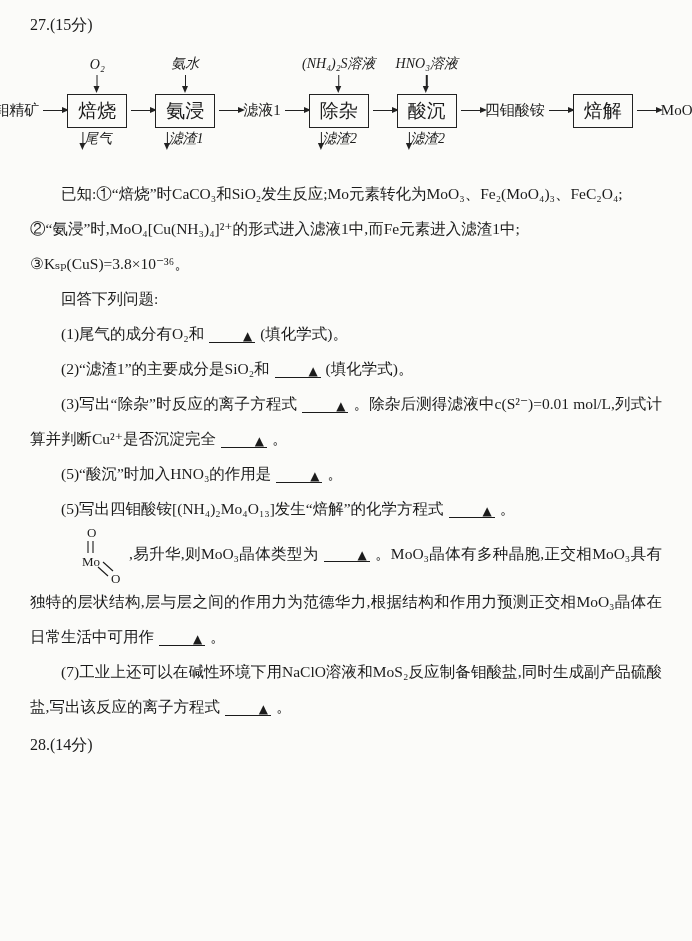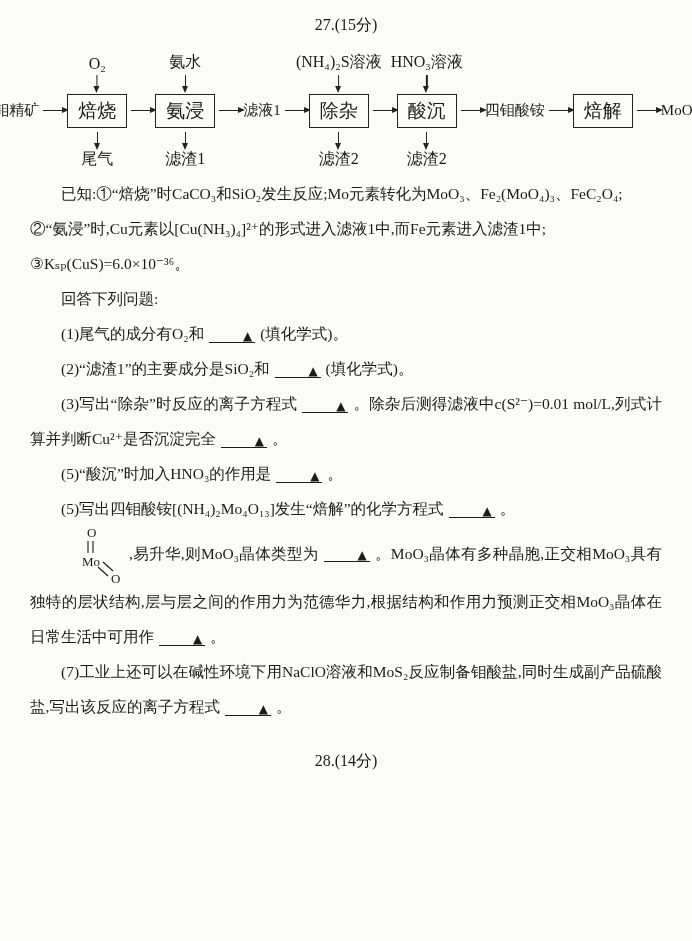--- a/index.html
+++ b/index.html
@@ -18,30 +18,29 @@
     box-sizing: border-box;
     width: 692px;
     height: 941px;
     padding: 8px 30px 0 30px;
     background: #fbfbf9;
   }
   .qnum {
     font-size: 16px;
     line-height: 34px;
     margin: 0;
-    text-align: center;
   }
   .para {
     font-size: 15.5px;
     line-height: 35px;
     margin: 0;
     text-align: justify;
   }
   .indent { text-indent: 2em; }
-  .mt { margin-top: 20px; }
+  .mt { margin-top: 4px; }
 
   
   .blank {
     display: inline-block;
     width: 46px;
     border-bottom: 1.6px solid #1b1b1b;
     text-align: center;
     margin: 0 5px;
     line-height: 14px;
     vertical-align: baseline;
@@ -58,21 +57,21 @@
     display: flex;
     align-items: center;
     justify-content: center;
     margin: 52px 0 48px 0;
   }
   .ftext {
     font-size: 15px;
     flex: none;
     white-space: nowrap;
   }
-  .ftext.sm { font-size: 16px; }
+  .ftext.sm { font-size: 14px; font-style: italic; }
   .station { position: relative; flex: none; }
   .pbox {
     border: 1.4px solid #222;
     padding: 4px 10px;
     font-size: 19px;
     line-height: 1.25;
     white-space: nowrap;
     background: #fbfbf9;
   }
   .topper {
@@ -84,21 +83,21 @@
     flex-direction: column;
     align-items: center;
     padding-bottom: 2px;
   }
   .bottomer {
     position: absolute;
     top: 100%;
     left: 50%;
     transform: translateX(-50%);
     display: flex;
-    flex-direction: column;
+    flex-direction: row;
     align-items: center;
     padding-top: 2px;
     text-align: center;
   }
   .harrow {
     position: relative;
     width: 20px;
     height: 1.2px;
     background: #222;
     margin: 0 4px;
@@ -219,22 +218,22 @@
 
       <div class="station">
         <div class="pbox">焙解</div>
       </div>
 
       <span class="harrow"></span>
       <span class="ftext">MoO₃</span>
     </div>
 
     <p class="para indent">已知:①“焙烧”时CaCO₃和SiO₂发生反应;Mo元素转化为MoO₃、Fe₂(MoO₄)₃、FeC₂O₄;</p>
-    <p class="para">②“氨浸”时,Cu元素以[Cu(NH₃)₄]²⁺的形式进入滤液1中,而Fe元素进入滤渣1中;</p>
-    <p class="para">③Kₛₚ(CuS)=6.0×10⁻³⁶。</p>
+    <p class="para">②“氨浸”时,MoO₄[Cu(NH₃)₄]²⁺的形式进入滤液1中,而Fe元素进入滤渣1中;</p>
+    <p class="para">③Kₛₚ(CuS)=3.8×10⁻³⁶。</p>
 
     <p class="para indent">回答下列问题:</p>
 
     <p class="para indent"><span>(1)尾气的成分有O₂和</span><span class="blank"><span class="tri">▲</span></span><span>(填化学式)。</span></p>
 
     <p class="para indent"><span>(2)“滤渣1”的主要成分是SiO₂和</span><span class="blank"><span class="tri">▲</span></span><span>(填化学式)。</span></p>
 
     <p class="para indent"><span>(3)写出“除杂”时反应的离子方程式</span><span class="blank"><span class="tri">▲</span></span><span>。除杂后测得滤液中c(S²⁻)=0.01 mol/L,列式计算并判断Cu²⁺是否沉淀完全</span><span class="blank"><span class="tri">▲</span></span><span>。</span></p>
 
     <p class="para indent"><span>(5)“酸沉”时加入HNO₃的作用是</span><span class="blank"><span class="tri">▲</span></span><span>。</span></p>

